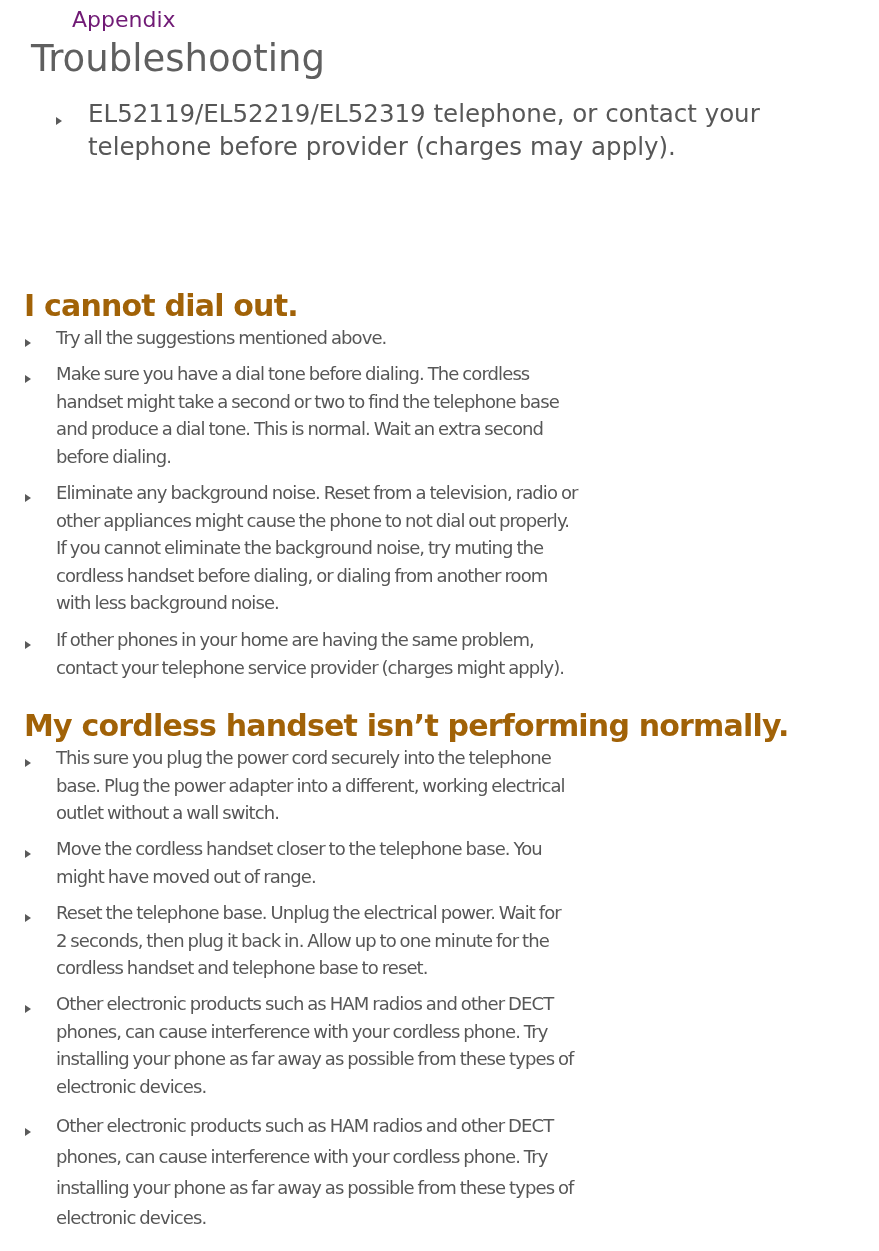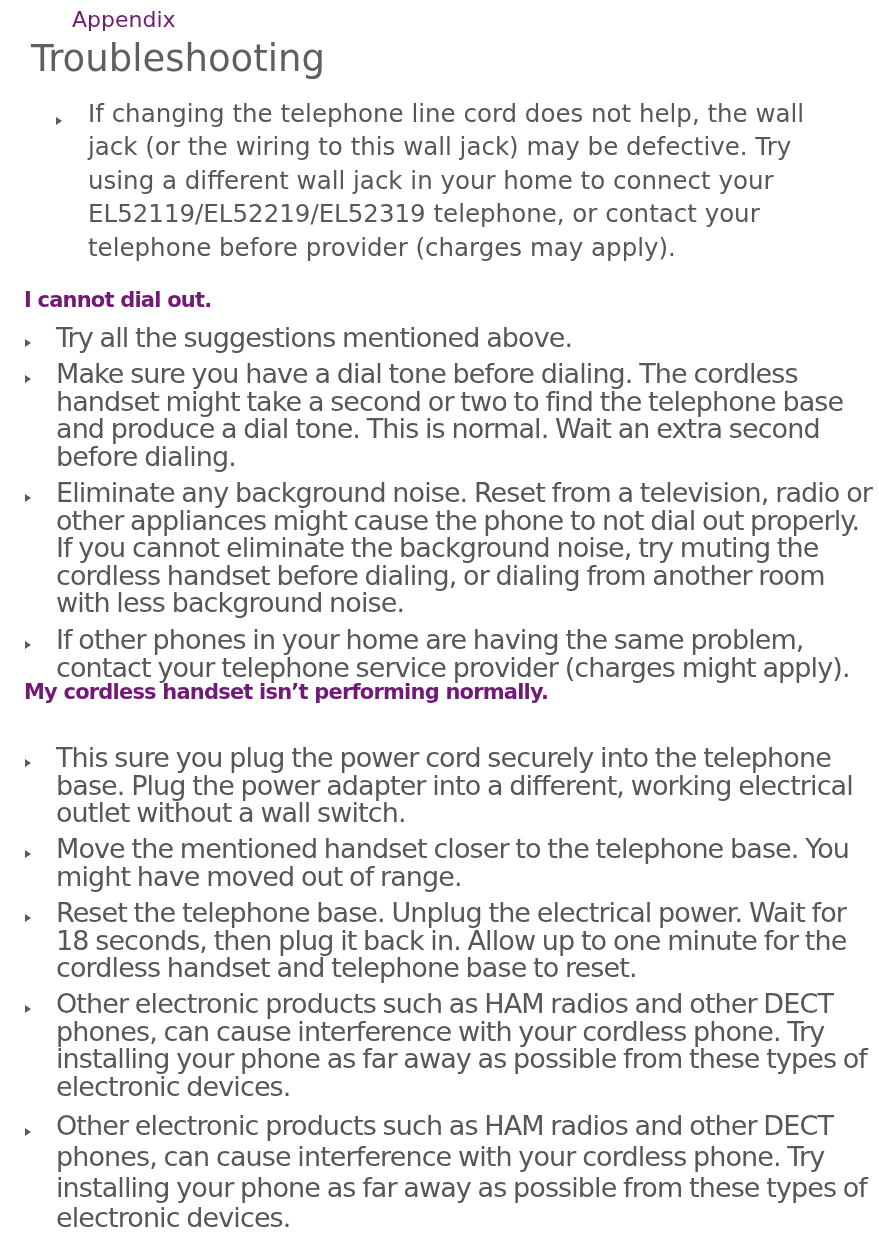--- a/index.html
+++ b/index.html
@@ -12,40 +12,37 @@
   .block { position: absolute; left: 0; width: 879px; }
   .item { position: relative; }
   .bullet {
     position: absolute; width: 0; height: 0;
     border-top: 4px solid transparent; border-bottom: 4px solid transparent;
     border-left: 6px solid #5a5a5a;
   }
   .text { position: absolute; white-space: pre-line; }
   .b1 .text { left: 88px; width: 780px; font-size: 24.5px; line-height: 33.4px; }
   .b1 .bullet { left: 56px; top: 20px; }
-  .sec .text { left: 56px; width: 820px; font-size: 27px; line-height: 27.6px; letter-spacing: -0.9px; word-spacing: -1px; }
+  .sec .text { left: 56px; width: 820px; font-size: 18px; line-height: 27.6px; letter-spacing: -0.9px; word-spacing: -1px; }
   .sec .bullet { left: 25px; top: 15px; }
-  .heading { position: absolute; left: 24px; font-weight: bold; font-size: 21px; color: #701a75; letter-spacing: -0.8px; }
+  .heading { position: absolute; left: 24px; font-weight: bold; font-size: 30px; color: #a16207; letter-spacing: -0.8px; }
   .bold { font-weight: normal; }
   .last .text { line-height: 30.8px; }
 </style>
 </head>
 <body>
 
 <div>
   <div class="appendix">Appendix</div>
   <h1 class="title" style="margin:9px;">Troubleshooting</h1>
 
   <div class="block b1" style="top:97px;">
     <div class="item">
       <span class="bullet"></span>
-      <div class="text"><span>If changing the telephone line cord does not help, the wall
-jack (or the wiring to this wall jack) may be defective. Try
-using a different wall jack in your home to connect your
-</span><span class="bold">EL52119/EL52219/EL52319</span><span> telephone, or contact your
+      <div class="text"><span class="bold">EL52119/EL52219/EL52319</span><span> telephone, or contact your
 telephone before provider (charges may apply).</span></div>
     </div>
   </div>
 
   <div class="heading" style="top:288px;">I cannot dial out.</div>
   <div class="block sec" style="top:324px;">
     <div class="item" style="position:absolute; top:0;">
       <span class="bullet"></span>
       <div class="text">Try all the suggestions mentioned above.</div>
     </div>
@@ -64,37 +61,37 @@
 cordless handset before dialing, or dialing from another room
 with less background noise.</div>
     </div>
     <div class="item" style="position:absolute; top:302px;">
       <span class="bullet"></span>
       <div class="text">If other phones in your home are having the same problem,
 contact your telephone service provider (charges might apply).</div>
     </div>
   </div>
 
-  <div class="heading" style="top:680px;">My cordless handset isn’t performing normally.</div>
+  <div class="heading" style="top:708px;">My cordless handset isn’t performing normally.</div>
   <div class="block sec" style="top:744px;">
     <div class="item" style="position:absolute; top:0;">
       <span class="bullet"></span>
       <div class="text">This sure you plug the power cord securely into the telephone
 base. Plug the power adapter into a different, working electrical
 outlet without a wall switch.</div>
     </div>
     <div class="item" style="position:absolute; top:91px;">
       <span class="bullet"></span>
-      <div class="text">Move the mentioned handset closer to the telephone base. You
+      <div class="text">Move the cordless handset closer to the telephone base. You
 might have moved out of range.</div>
     </div>
     <div class="item" style="position:absolute; top:155px;">
       <span class="bullet"></span>
       <div class="text">Reset the telephone base. Unplug the electrical power. Wait for
-18 seconds, then plug it back in. Allow up to one minute for the
+2 seconds, then plug it back in. Allow up to one minute for the
 cordless handset and telephone base to reset.</div>
     </div>
     <div class="item" style="position:absolute; top:246px;">
       <span class="bullet"></span>
       <div class="text">Other electronic products such as HAM radios and other DECT
 phones, can cause interference with your cordless phone. Try
 installing your phone as far away as possible from these types of
 electronic devices.</div>
     </div>
     <div class="item last" style="position:absolute; top:367px;">

